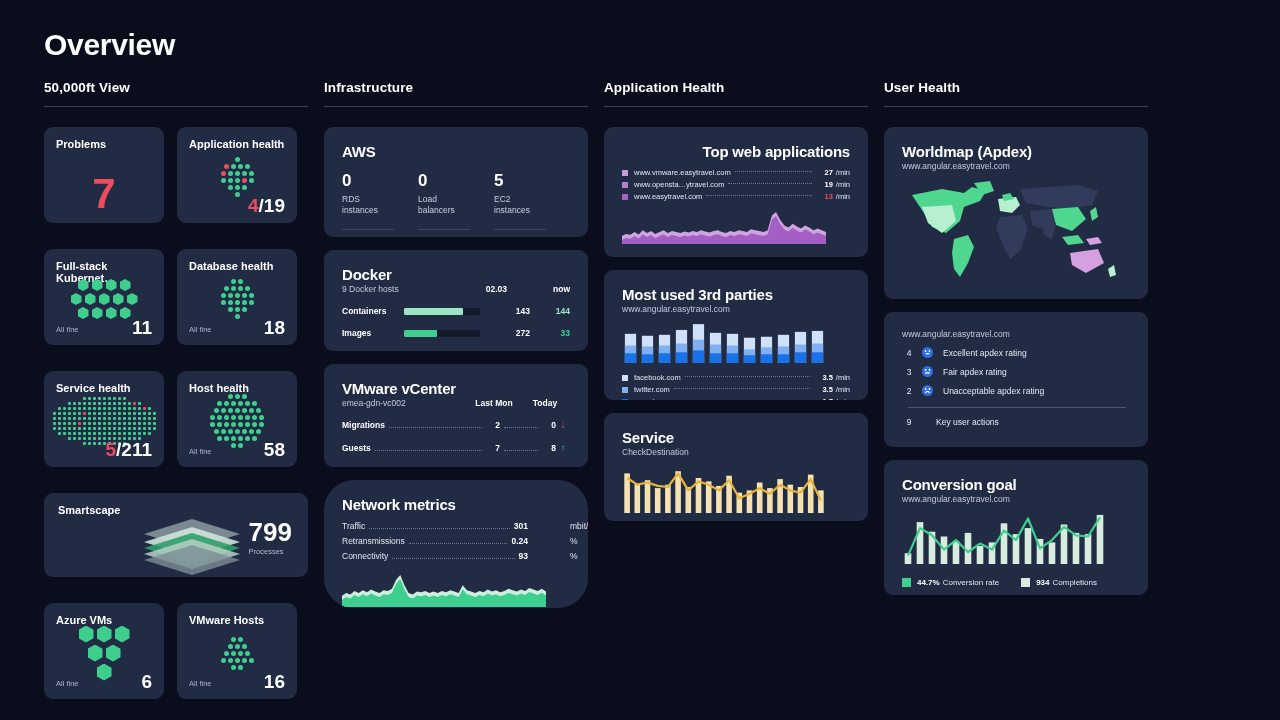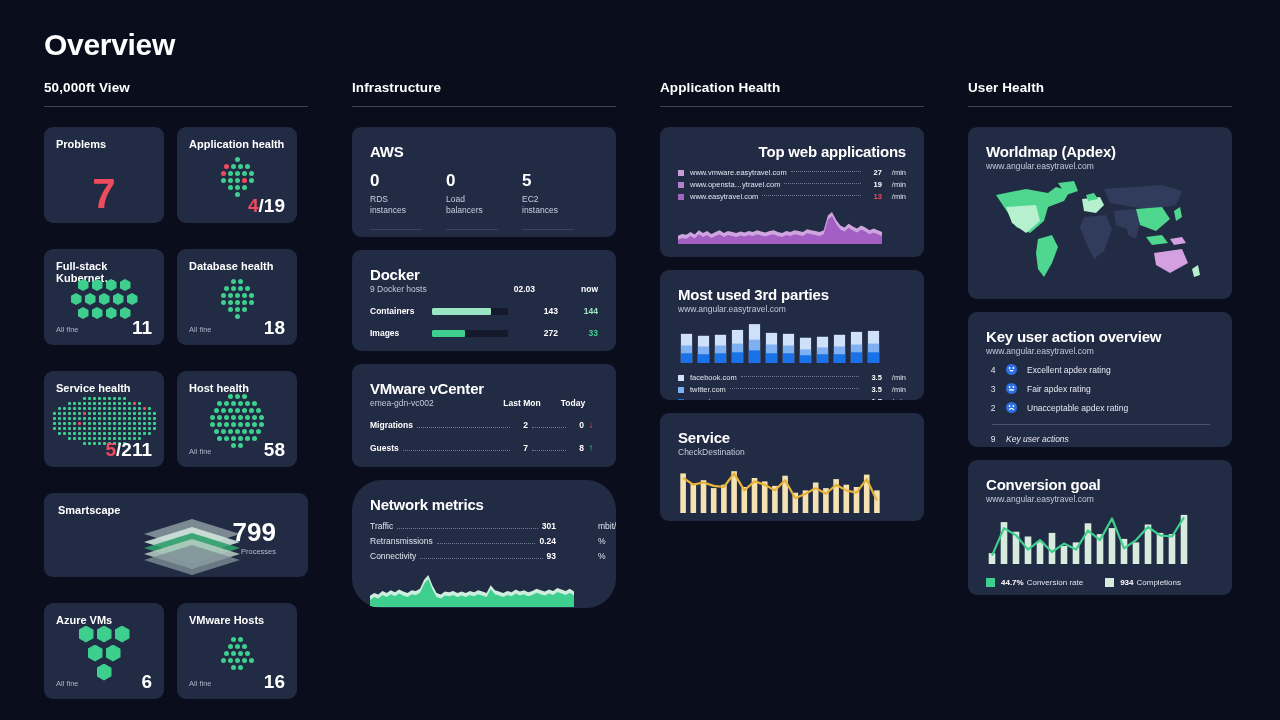--- a/index.html
+++ b/index.html
@@ -10,21 +10,21 @@
     overflow: hidden;
     color: #ffffff;
   }
   .page { position: relative; width: 1280px; height: 720px; padding: 28px 40px 0 44px; }
 
   .page-title {
     font-size: 30px; font-weight: bold; letter-spacing: -0.3px;
     color: #ffffff; margin-bottom: 18px;
   }
 
-  .columns { display: flex; gap: 44px; align-items: flex-start; }
+  .columns { display: flex; gap: 16px; align-items: flex-start; }
   .col { width: 264px; flex: 0 0 264px; }
   .col-title {
     font-size: 13.5px; font-weight: bold; color: #ffffff;
     padding-bottom: 11px; letter-spacing: 0.1px;
   }
   .col-rule { height: 1px; background: #3a4258; margin-bottom: 20px; }
 
   .card {
     background: #222b44; border-radius: 9px; position: relative;
     margin-bottom: 13px; overflow: hidden;
@@ -52,21 +52,21 @@
   .dot { width: 5px; height: 5px; border-radius: 50%; background: #3ecf8e; }
   .dot.red { background: #ef4b5f; }
   .dot.sq { border-radius: 1px; width: 3px; height: 3px; }
 
   .hexrow { display: flex; gap: 3px; justify-content: center; }
   .hex { width: 15px; height: 17px; background: #3ecf8e;
          clip-path: polygon(50% 0%,100% 25%,100% 75%,50% 100%,0% 75%,0% 25%); }
   .hexstack { display: flex; flex-direction: column; gap: 2px; align-items: center; }
 
   .smart-stack { position: absolute; left: 92px; top: 24px; width: 112px; height: 58px; }
-  .smart-big { position: absolute; right: 32px; top: 26px; text-align: right; }
+  .smart-big { position: absolute; right: 16px; top: 26px; text-align: left; }
   .smart-num { font-size: 26px; font-weight: bold; color: #ffffff; line-height: 1; }
   .smart-lbl { font-size: 7.5px; color: #b6bdcd; margin-top: 2px; }
 
   
   .pad { padding: 16px 18px 16px 18px; }
   .aws-row { display: flex; gap: 0; margin-top: 12px; }
   .aws-item { flex: 1; padding-right: 12px; }
   .aws-num { font-size: 17px; font-weight: bold; color: #ffffff; line-height: 1.1; }
   .aws-lbl { font-size: 8.5px; color: #c8cfdd; line-height: 1.3; margin-top: 3px; }
   .aws-ul { height: 1px; background: #3c4560; margin-top: 13px; margin-right: 12px; }
@@ -100,21 +100,21 @@
   .nm-name { color: #dfe4ee; }
   .nm-v { font-weight: bold; color: #ffffff; }
   .nm-u { color: #dfe4ee; margin-left: 3px; width: 30px; padding-left: 39px; }
 
   
   .legend-row { display: flex; align-items: center; font-size: 7.5px; margin-top: 3px; }
   .sw { width: 6px; height: 6px; margin-right: 6px; flex: 0 0 6px; }
   .legend-name { color: #e2e6f0; }
   .legend-v { font-weight: bold; color: #ffffff; margin-left: 8px; }
   .legend-v.red { color: #ef4b5f; }
-  .legend-u { color: #dfe4ee; margin-left: 10px; }
+  .legend-u { color: #dfe4ee; margin-left: 3px; }
 
   
   .ka-row { display: flex; align-items: center; font-size: 8.5px; margin-top: 8px; color: #e5e9f2; }
   .ka-n { width: 14px; text-align: center; color: #e5e9f2; }
   .ka-hr { height: 1px; background: #4a5370; margin: 11px 4px 0 6px; }
   .ka-total { display: flex; font-size: 8.5px; margin-top: 9px; color: #e5e9f2; }
 
   .cv-legend { display: flex; gap: 22px; align-items: center; margin-top: 10px; font-size: 8px; }
   .cv-sw { width: 9px; height: 9px; margin-right: 6px; }
   .cv-v { font-weight: bold; color: #ffffff; }
@@ -888,21 +888,20 @@
                 <path d="M140,46 L154,46 L150,62 L142,58 Z" fill="#313c5c"></path>
                 <path d="M160,60 L176,58 L182,66 L166,68 Z" fill="#4fd68f"></path>
                 <path d="M184,62 L196,60 L200,66 L188,68 Z" fill="#d4a0e0"></path>
                 <path d="M168,76 L196,72 L202,86 L184,96 L170,88 Z" fill="#d4a0e0"></path>
                 <path d="M206,92 L212,88 L214,98 L208,100 Z" fill="#b6f0cf"></path>
               </g>
             </svg></div>
       </div>
 
       <div class="card pad" style="height:135px;">
-        <div class="card-title-lg">Key user action overview</div>
         <div class="card-sub">www.angular.easytravel.com</div>
         <div id="ka-rows" style="margin-top:4px;">
             <div class="ka-row">
               <span class="ka-n">4</span>
               <span style="margin:0 10px 0 6px;display:inline-flex;">
                 <svg width="11" height="11" viewBox="0 0 11 11">
                   <circle cx="5.5" cy="5.5" r="5.5" fill="#2f6fe4"></circle>
                   <circle cx="3.6" cy="4" r="0.9" fill="#fff"></circle>
                   <circle cx="7.4" cy="4" r="0.9" fill="#fff"></circle>
                   <path d="M3.2 6 Q5.5 9 7.8 6 Z" fill="#fff"></path>
@@ -931,21 +930,21 @@
                   <circle cx="7.4" cy="4" r="0.9" fill="#fff"></circle>
                   <path d="M3.2 7.8 Q5.5 5 7.8 7.8" fill="none" stroke="#fff" stroke-width="1.3"></path>
                 </svg>
               </span>
               <span>Unacceptable apdex rating</span>
             </div>
           </div>
         <div class="ka-hr"></div>
         <div class="ka-total">
           <span class="ka-n">9</span>
-          <span style="margin-left:6px;font-style:italic;">Key user actions</span>
+          <span style="margin-left:20px;">Key user actions</span>
         </div>
       </div>
 
       <div class="card pad" style="height:135px;">
         <div class="card-title-lg">Conversion goal</div>
         <div class="card-sub">www.angular.easytravel.com</div>
         <div id="conv-chart" style="margin-top:6px;"><svg width="204" height="54" viewBox="0 0 204 54">
               <rect x="2.7" y="43.2" width="6.6" height="10.8" fill="#d7ecdf"></rect>
               <rect x="14.7" y="12.1" width="6.6" height="41.9" fill="#d7ecdf"></rect>
               <rect x="26.7" y="21.7" width="6.6" height="32.3" fill="#d7ecdf"></rect>

